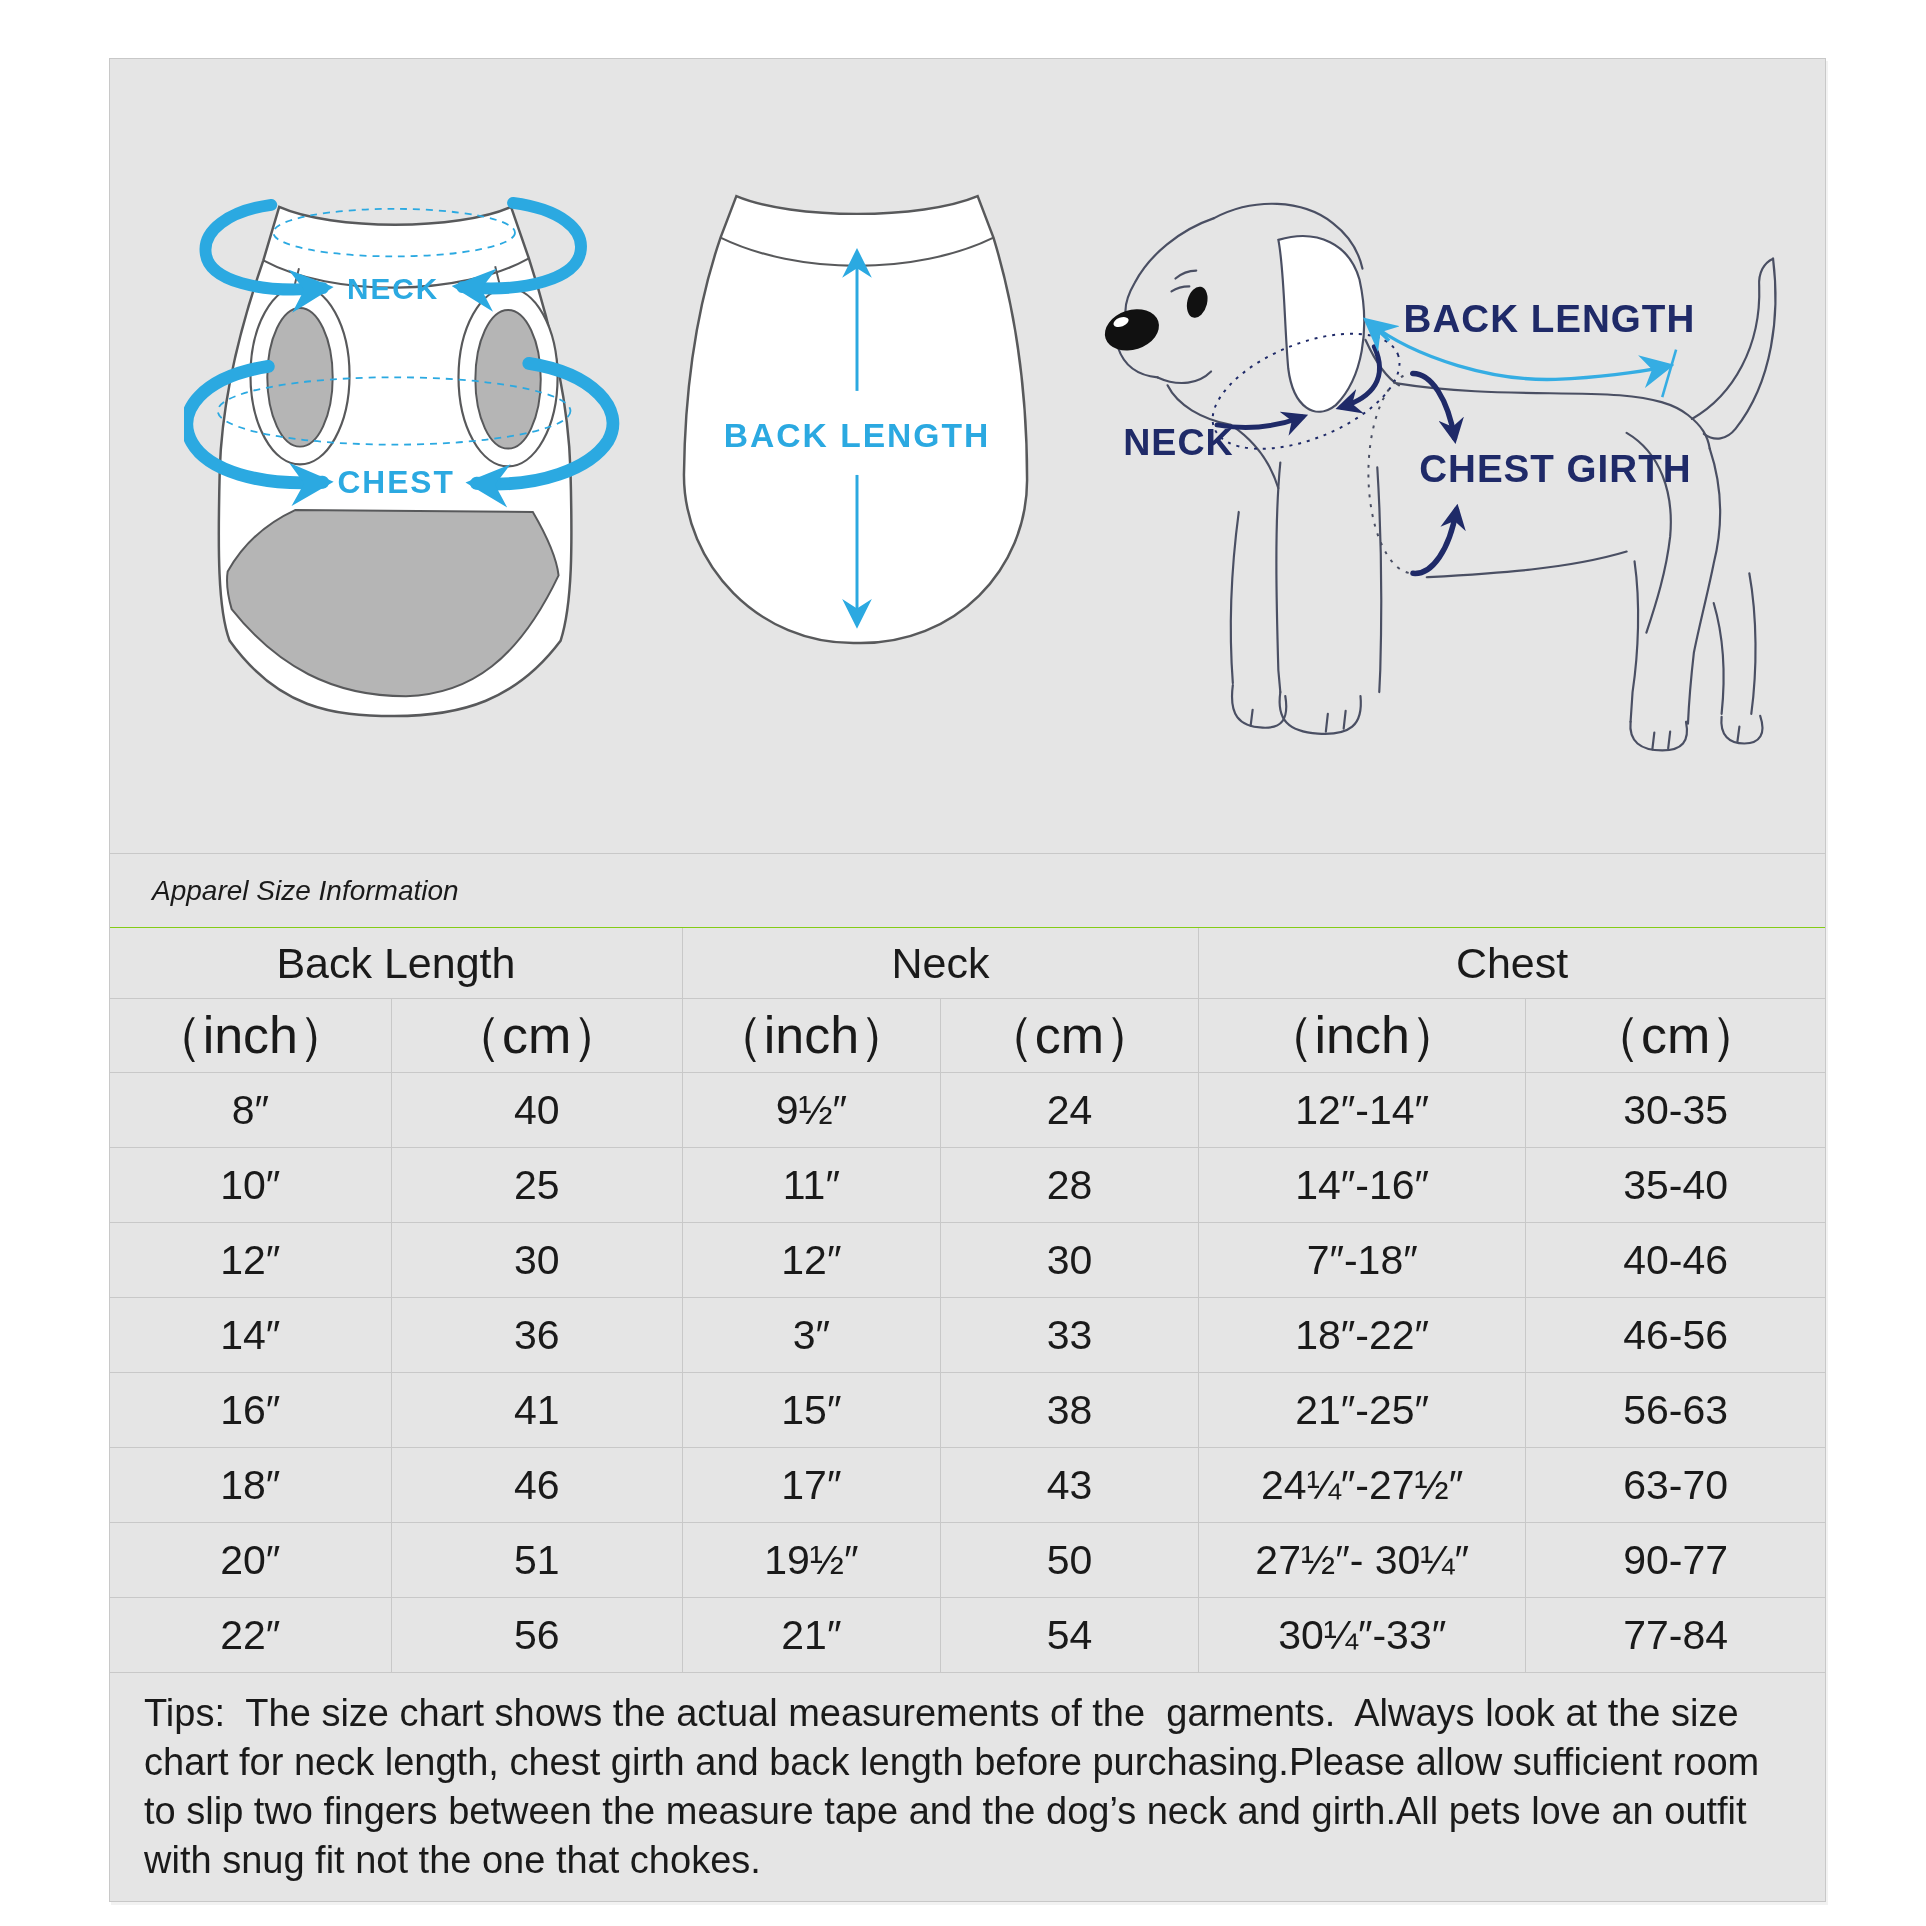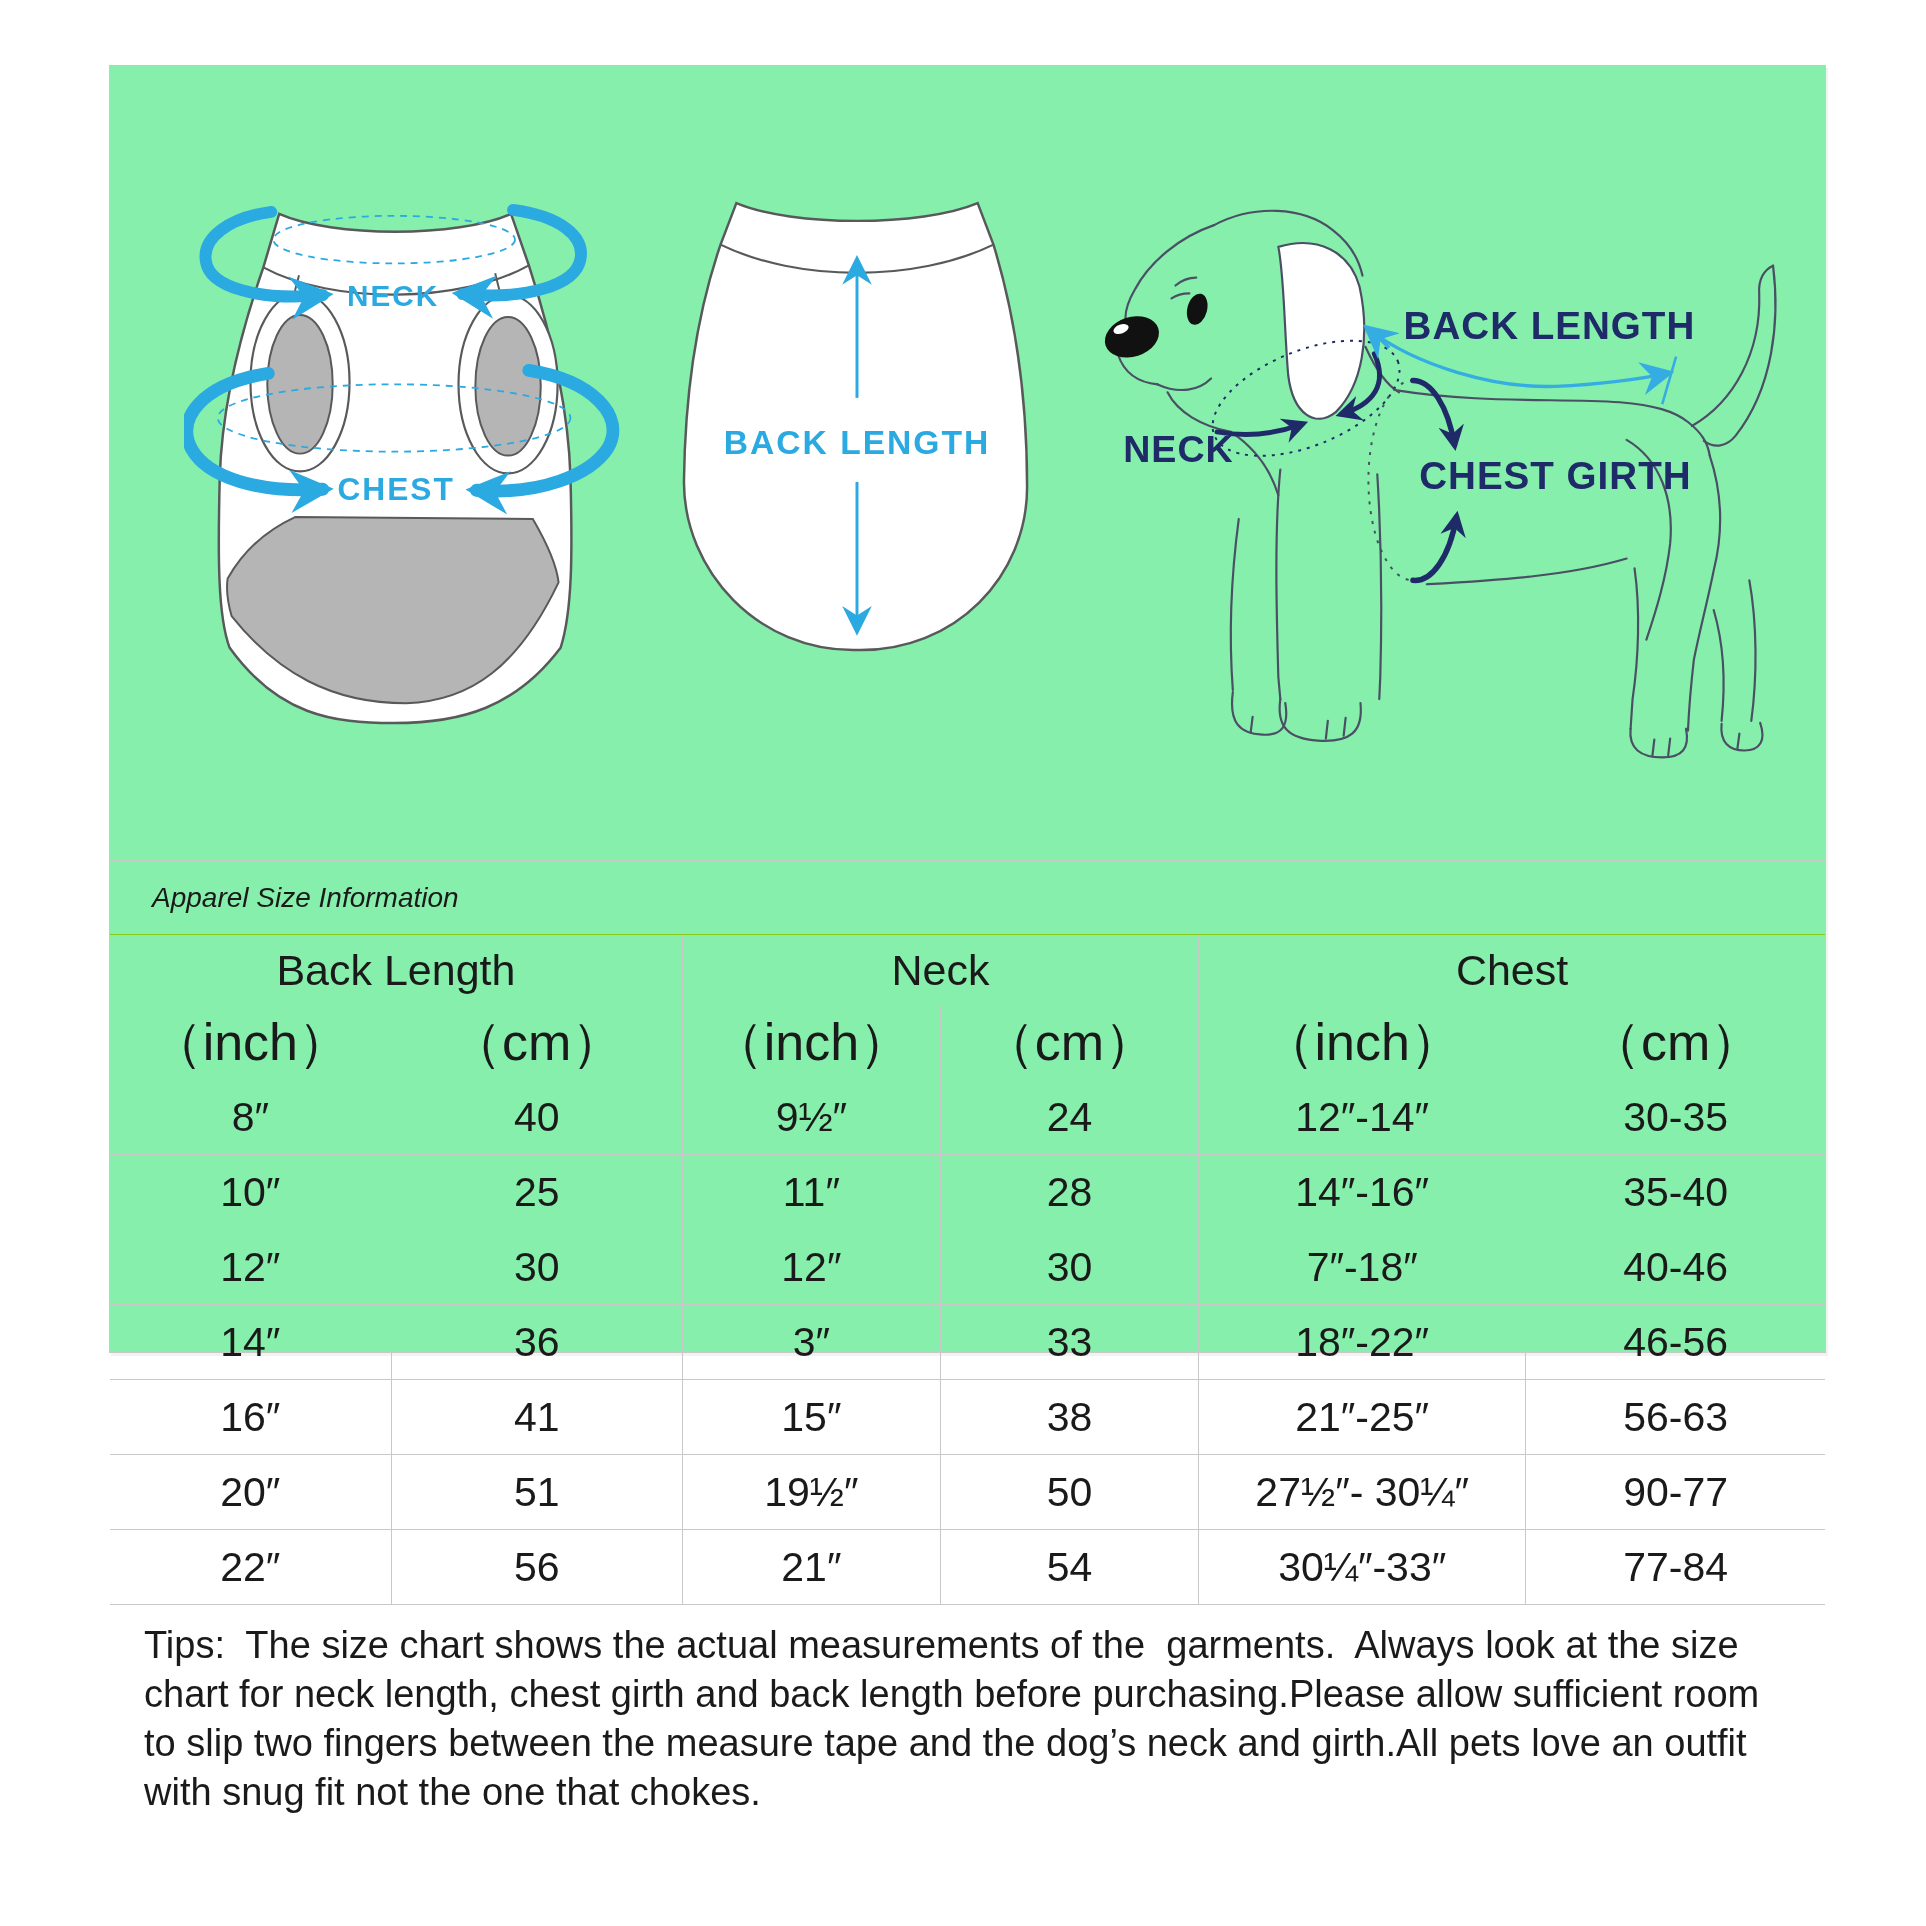--- a/index.html
+++ b/index.html
@@ -2,22 +2,22 @@
 <html><head>
 <meta charset="utf-8">
 <style>
   html,body{margin:0;padding:0;background:#ffffff;}
   body{
     width:1927px;height:1927px;position:relative;
     font-family:"Liberation Sans","DejaVu Sans",sans-serif;
     color:#1a1a1a;overflow:hidden;
   }
   .content{
-    position:absolute;left:109px;top:65px;width:1717px;height:1288px;
-    border:1px solid #c8c8c8;background:#86efac;box-sizing:border-box;
+    position:absolute;left:109px;top:58px;width:1717px;height:1844px;
+    border:1px solid #c8c8c8;background:#e5e5e5;box-sizing:border-box;
     box-shadow:2px 3px 0 rgba(0,0,0,0.05);
   }
   .diagrams{position:relative;height:794px;}
   .diagrams svg{position:absolute;}
   .svg-front{left:74px;top:134px;}
   .svg-back{left:569px;top:129px;}
   .svg-dog{left:970px;top:77px;}
 
   .size-title{
     height:75px;border-top:1px solid #c8c8c8;border-bottom:1px solid #84cc16;
@@ -241,20 +241,28 @@
       </tr>
       <tr>
         <td>16″</td>
         <td>41</td>
         <td>15″</td>
         <td>38</td>
         <td>21″-25″</td>
         <td>56-63</td>
       </tr>
       <tr>
+        <td>18″</td>
+        <td>46</td>
+        <td>17″</td>
+        <td>43</td>
+        <td>24¼″-27½″</td>
+        <td>63-70</td>
+      </tr>
+      <tr>
         <td>20″</td>
         <td>51</td>
         <td>19½″</td>
         <td>50</td>
         <td>27½″- 30¼″</td>
         <td>90-77</td>
       </tr>
       <tr>
         <td>22″</td>
         <td>56</td>

